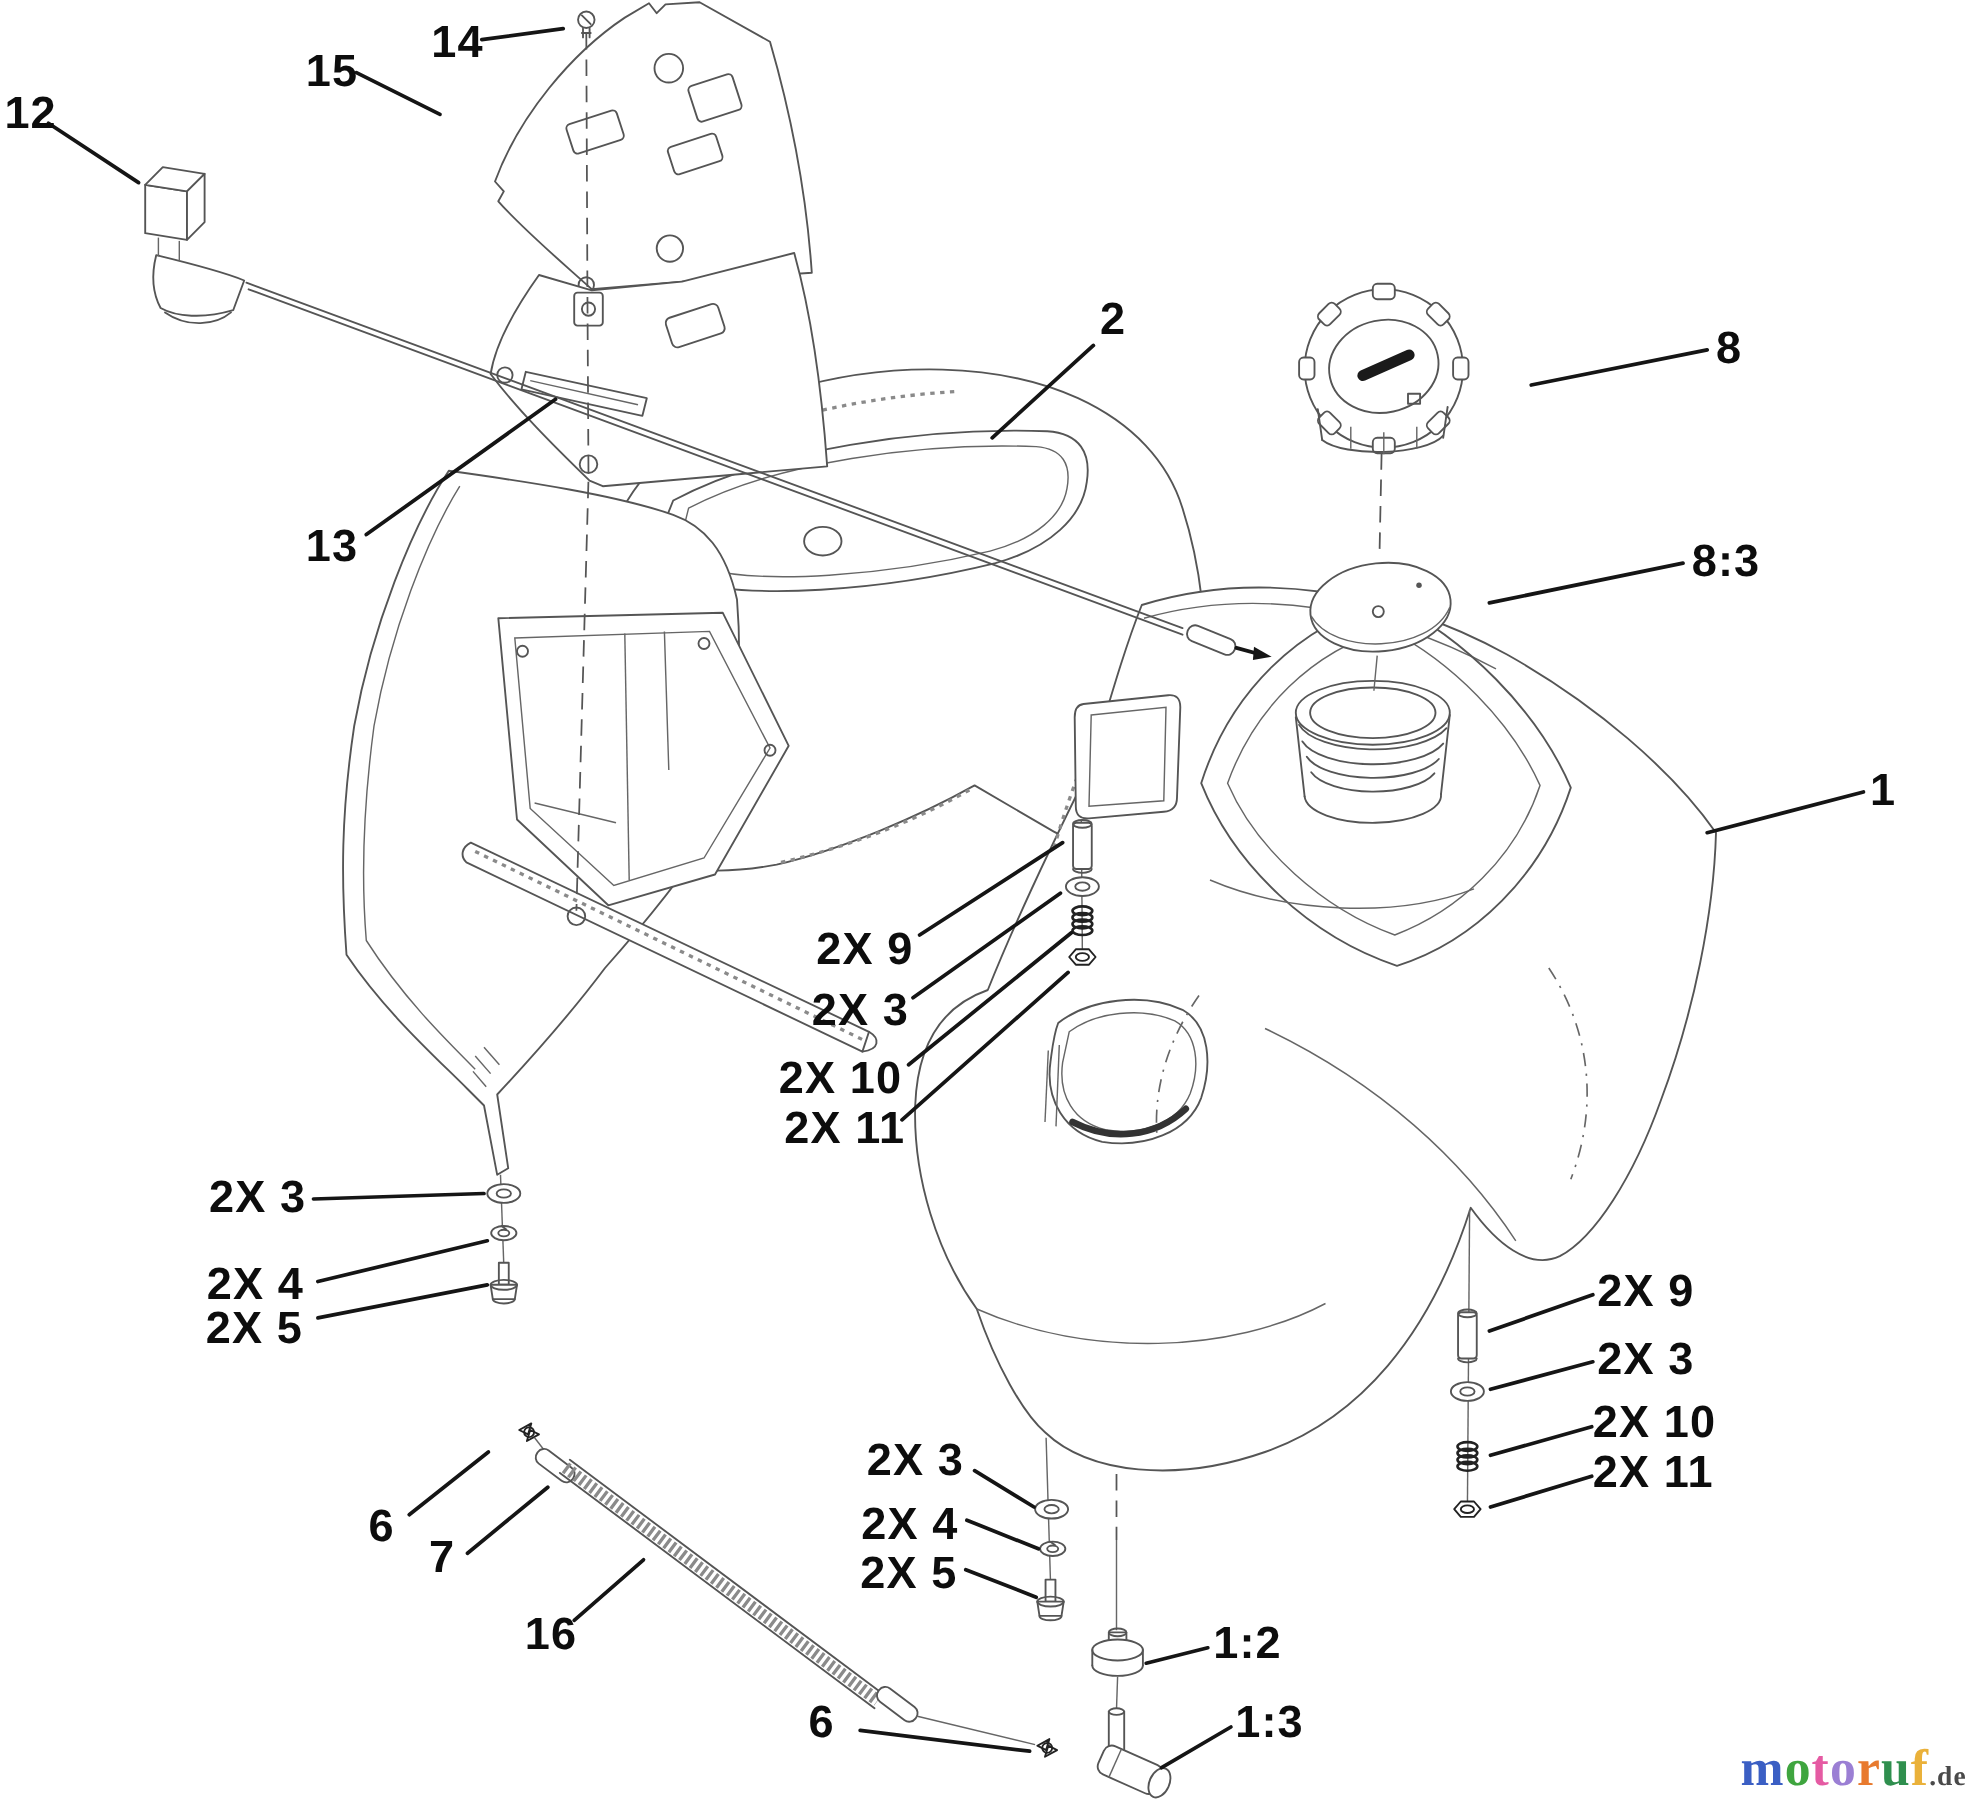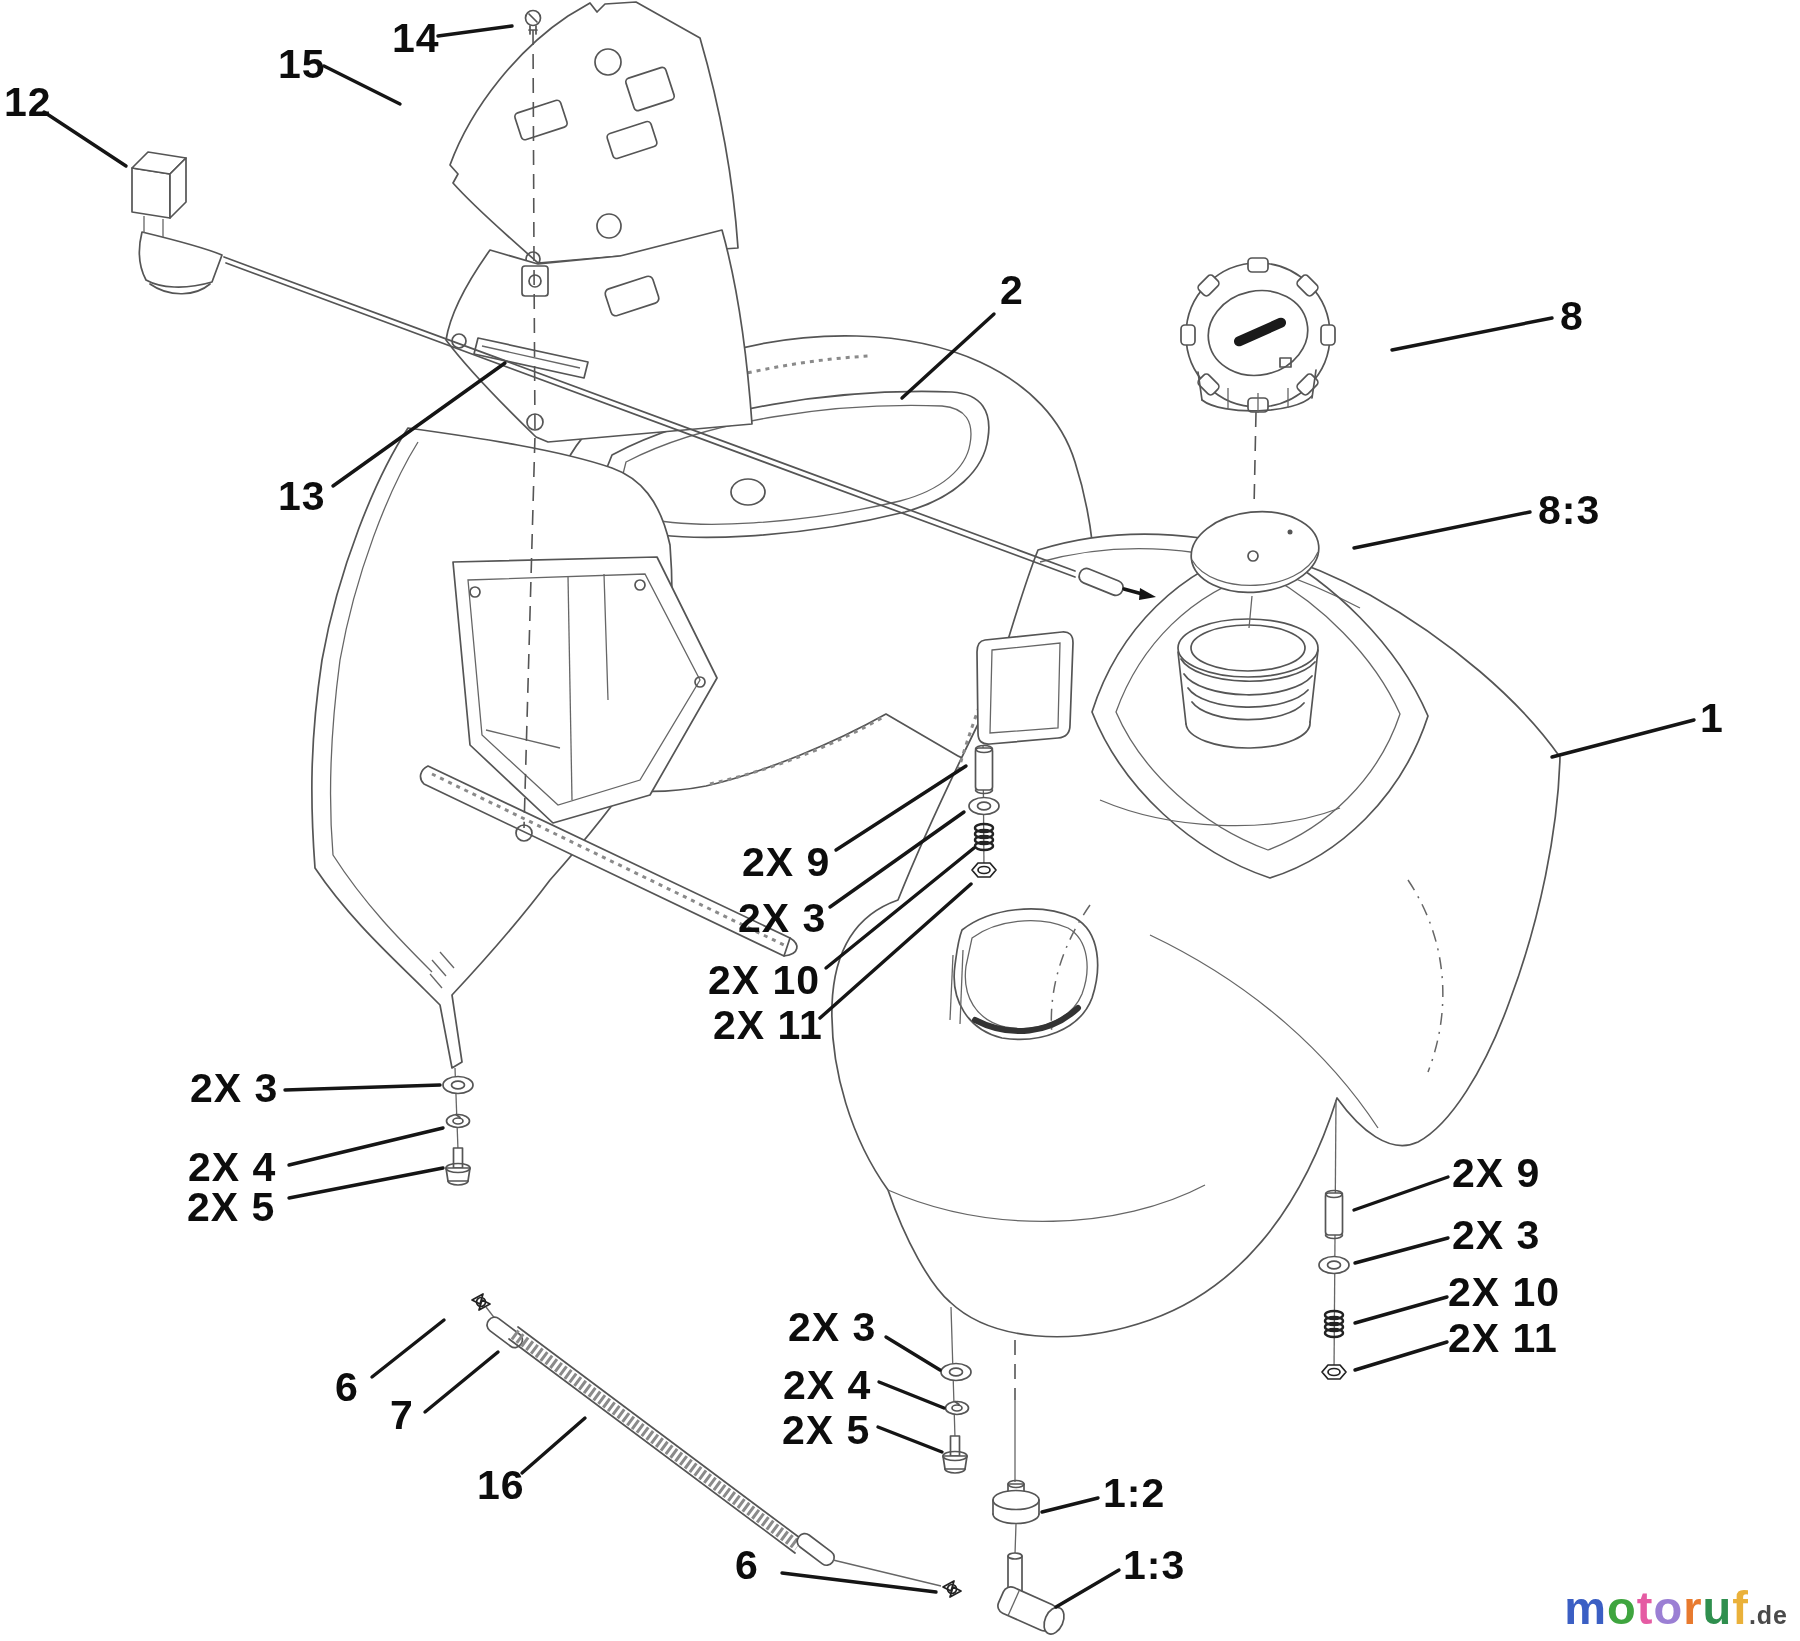--- a/index.html
+++ b/index.html
@@ -7,21 +7,21 @@
   svg{position:absolute;left:0;top:0;}
   svg *{vector-effect:none;}
   .ln{fill:none;stroke:#555;stroke-width:1.7;stroke-linecap:round;stroke-linejoin:round;}
   .thin{fill:none;stroke:#666;stroke-width:1.3;}
   .wf{fill:#ffffff;stroke:#555;stroke-width:1.7;stroke-linejoin:round;}
   .dash{fill:none;stroke:#555;stroke-width:1.6;stroke-dasharray:15 9;}
   .braid{fill:none;stroke:#8a8a8a;stroke-width:3;stroke-dasharray:4 5;}
   .leader{stroke:#151515;stroke-width:3.4;stroke-linecap:round;}
   .lbl{font-family:"Liberation Sans",sans-serif;font-weight:bold;font-size:41px;fill:#0d0d0d;letter-spacing:1px;}
   .dk{stroke:#222;}
-  #logo{position:absolute;right:12px;bottom:6px;font-family:Liberation Sans, sans-serif;font-weight:bold;font-size:47px;letter-spacing:1px;}
+  #logo{position:absolute;right:12px;bottom:6px;font-family:Liberation Serif, serif;font-weight:bold;font-size:47px;letter-spacing:1px;}
   #logo .suffix{font-size:25px;color:#4a4a4a;font-weight:bold;}
 </style>
 </head>
 <body>
 <div id="stage">
 
 <svg id="art" width="1800" height="1641" viewBox="0 0 1800 1641">
   <defs>
     <g id="washer">
           <ellipse rx="15" ry="8.5" class="wf"></ellipse>

